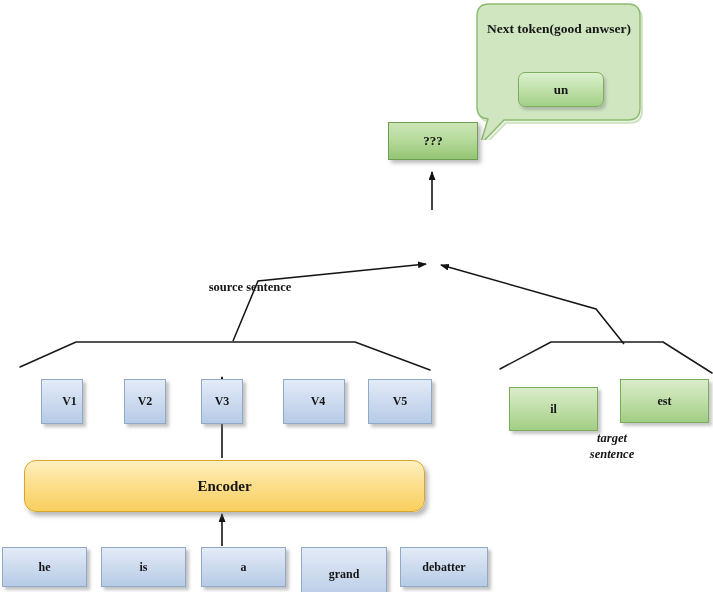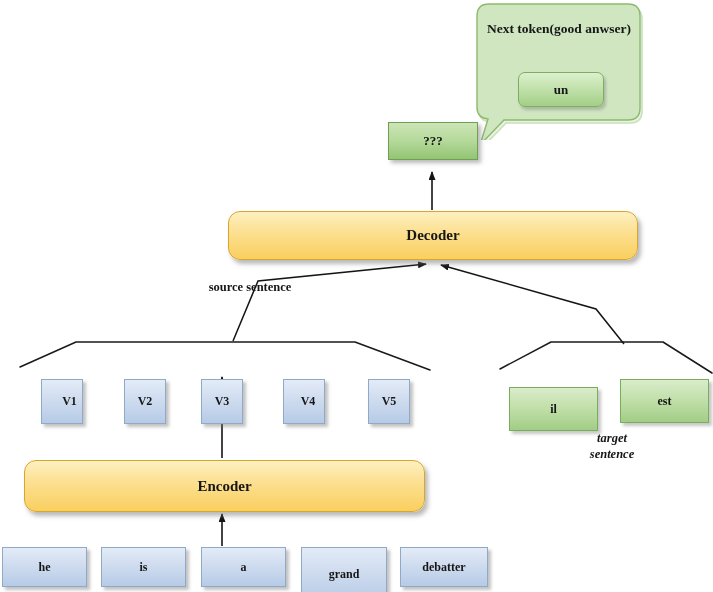--- a/index.html
+++ b/index.html
@@ -171,29 +171,28 @@
                Q 11 118 11 107
                L 11 16
                Q 11 4 23 4 Z" fill="#cfe6c0" stroke="#8cba6d" stroke-width="1.4"></path>
     </svg>
     <div class="bubble-text">Next token(good anwser)</div>
     <div class="btn-un">un</div>
   </div>
 
   <div class="node box-green-dark" style="left:388px; top:122px; width:90px; height:38px;">???</div>
 
-  <div class="node box-yellow" style="left:228px; top:211px; width:410px; height:49px;">Decoder</div>
 
   <div class="caption" style="left:190px; top:280px; width:120px;">source sentence</div>
 
   <div class="node box-blue" style="left:41px; top:379px; width:42px; height:45px;padding-left:15px;">V1</div>
   <div class="node box-blue" style="left:124px; top:379px; width:42px; height:45px;">V2</div>
   <div class="node box-blue" style="left:201px; top:379px; width:42px; height:45px;">V3</div>
-  <div class="node box-blue" style="left:283px; top:379px; width:42px; height:45px;padding-left:8px;">V4</div>
-  <div class="node box-blue" style="left:368px; top:379px; width:42px; height:45px;">V5</div>
+  <div class="node box-blue" style="left:283px; top:379px; width:62px; height:45px;padding-left:8px;">V4</div>
+  <div class="node box-blue" style="left:368px; top:379px; width:64px; height:45px;">V5</div>
 
   <div class="node box-green" style="left:509px; top:379px; width:89px; height:44px;margin-top:8px;">il</div>
   <div class="node box-green" style="left:620px; top:379px; width:89px; height:44px;">est</div>
 
   <div class="caption" style="left:560px; top:431px; width:104px;font-style:italic;">
     <div>target</div>
     <div>sentence</div>
   </div>
 
   <div class="node box-blue" style="left:2px; top:547px; width:85px; height:40px;">he</div>

